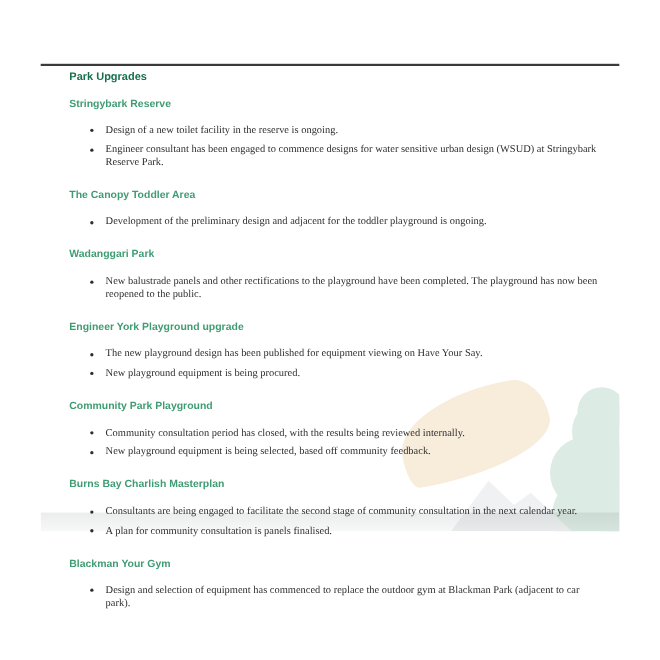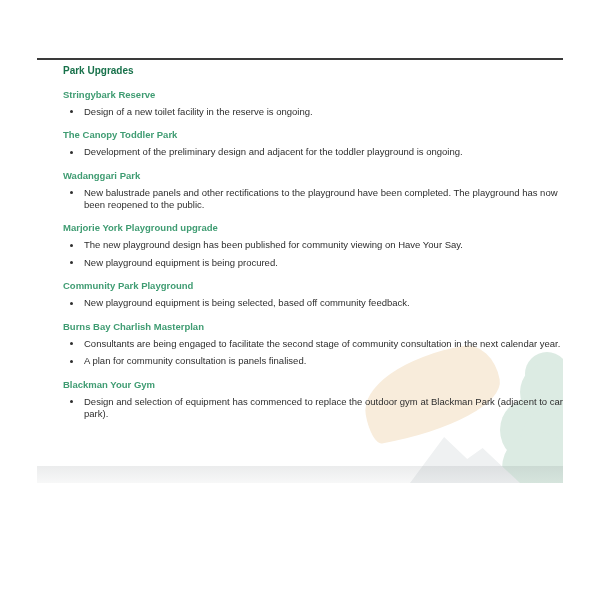--- a/index.html
+++ b/index.html
@@ -83,22 +83,23 @@
   section.park-section { display: flow-root; margin: 0; }
   h2.park-heading {
     font-size: 9.5px;
     line-height: 12px;
     font-weight: bold;
     color: var(--heading-green, #3f9c72);
     margin: 6px 0 5px 0;
   }
   ul.bullets {
     list-style: none;
-    margin: 0;
+    margin: 12px;
     padding: 0;
+    font-family: Liberation Serif, serif;
   }
   ul.bullets li {
     position: relative;
     padding-left: 21px;
     font-size: 9.5px;
     line-height: 12px;
     margin: 0 0 5.5px 0;
   }
   .dot {
     position: absolute;
@@ -132,61 +133,69 @@
     <h1 class="page-title">Park Upgrades</h1>
     <div id="sections">
   <section class="park-section">
     <h2 class="park-heading">Stringybark Reserve</h2>
     <ul class="bullets">
   <li>
     <span class="dot"></span>
     <span>Design of a new toilet facility in the reserve is ongoing.</span>
   </li>
 
-</ul>
-  </section>
-
-  <section class="park-section">
-    <h2 class="park-heading">The Canopy Toddler Park</h2>
+  <li>
+    <span class="dot"></span>
+    <span>Engineer consultant has been engaged to commence designs for water sensitive urban design (WSUD) at Stringybark Reserve Park.</span>
+  </li>
+</ul>
+  </section>
+
+  <section class="park-section">
+    <h2 class="park-heading">The Canopy Toddler Area</h2>
     <ul class="bullets">
   <li>
     <span class="dot"></span>
     <span>Development of the preliminary design and adjacent for the toddler playground is ongoing.</span>
   </li>
 </ul>
   </section>
 
   <section class="park-section">
     <h2 class="park-heading">Wadanggari Park</h2>
     <ul class="bullets">
   <li>
     <span class="dot"></span>
     <span>New balustrade panels and other rectifications to the playground have been completed. The playground has now been reopened to the public.</span>
   </li>
 </ul>
   </section>
 
   <section class="park-section">
-    <h2 class="park-heading">Marjorie York Playground upgrade</h2>
-    <ul class="bullets">
-  <li>
-    <span class="dot"></span>
-    <span>The new playground design has been published for community viewing on Have Your Say.</span>
+    <h2 class="park-heading">Engineer York Playground upgrade</h2>
+    <ul class="bullets">
+  <li>
+    <span class="dot"></span>
+    <span>The new playground design has been published for equipment viewing on Have Your Say.</span>
   </li>
 
   <li>
     <span class="dot"></span>
     <span>New playground equipment is being procured.</span>
   </li>
 </ul>
   </section>
 
   <section class="park-section">
     <h2 class="park-heading">Community Park Playground</h2>
     <ul class="bullets">
+  <li>
+    <span class="dot"></span>
+    <span>Community consultation period has closed, with the results being reviewed internally.</span>
+  </li>
 
   <li>
     <span class="dot"></span>
     <span>New playground equipment is being selected, based off community feedback.</span>
   </li>
 </ul>
   </section>
 
   <section class="park-section">
     <h2 class="park-heading">Burns Bay Charlish Masterplan</h2>

